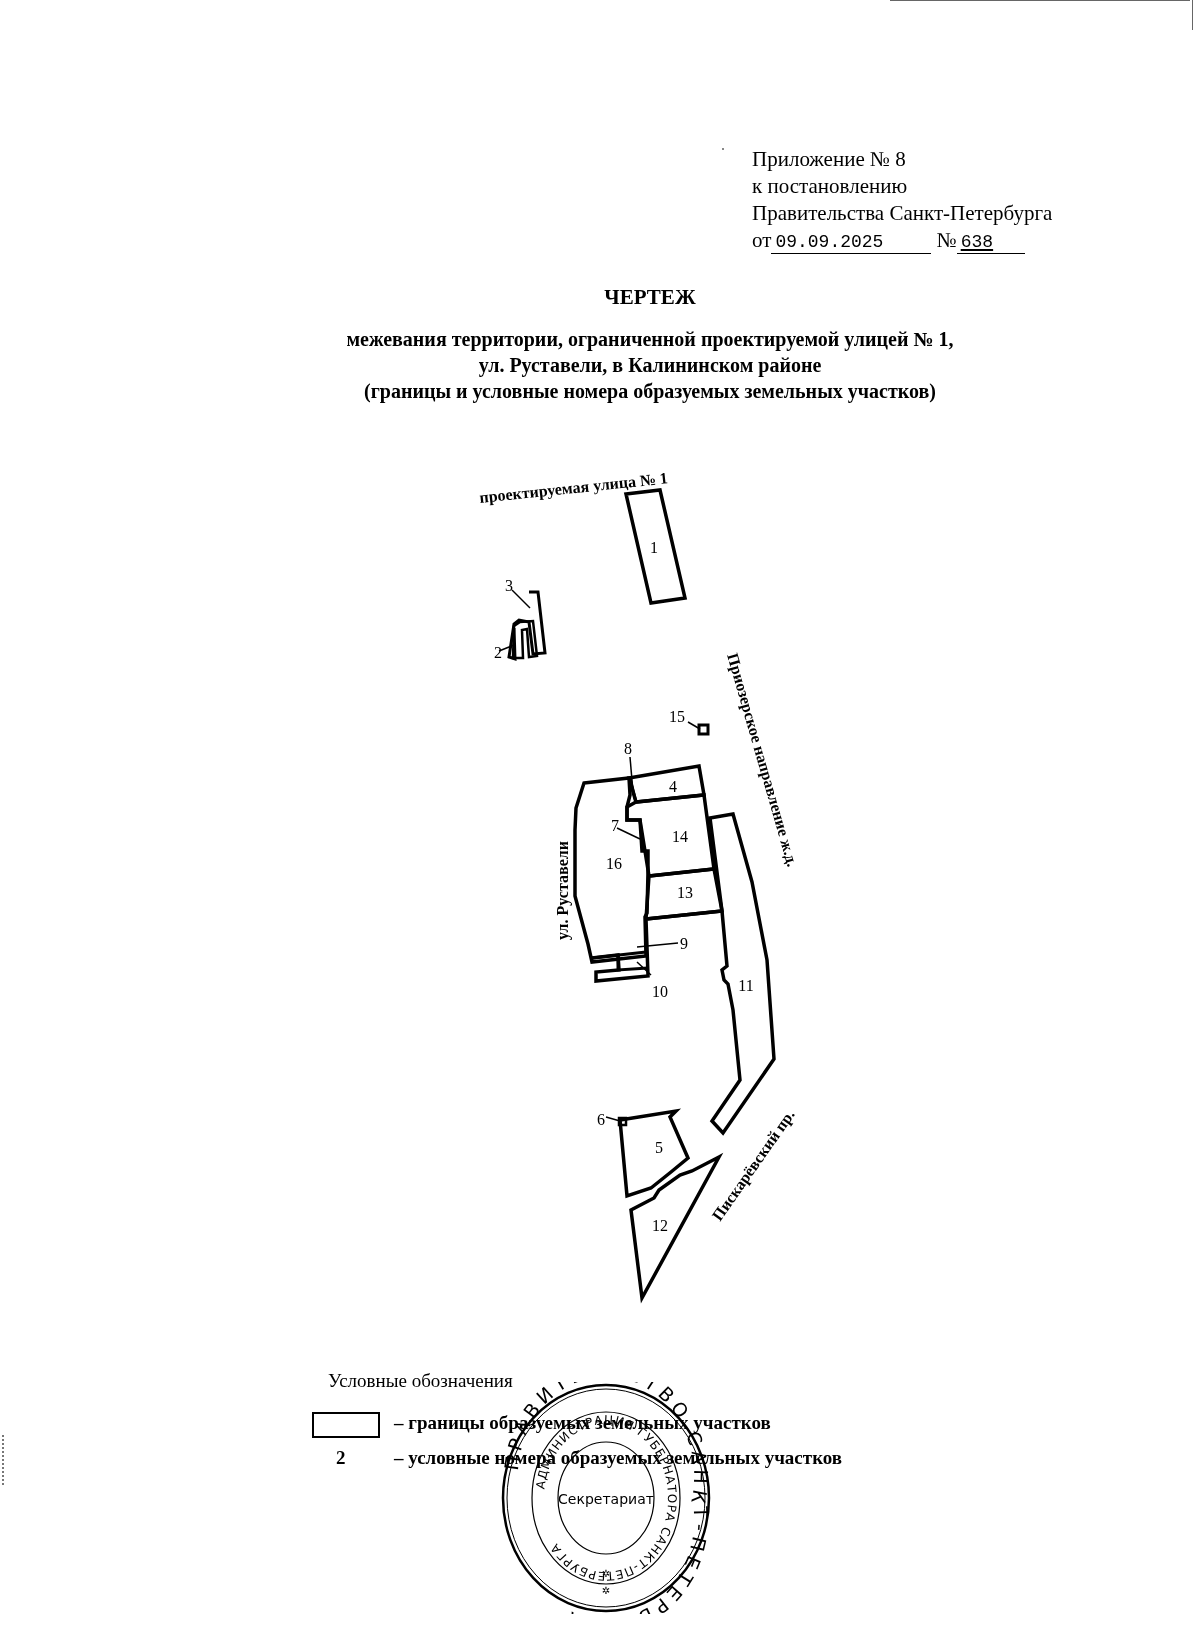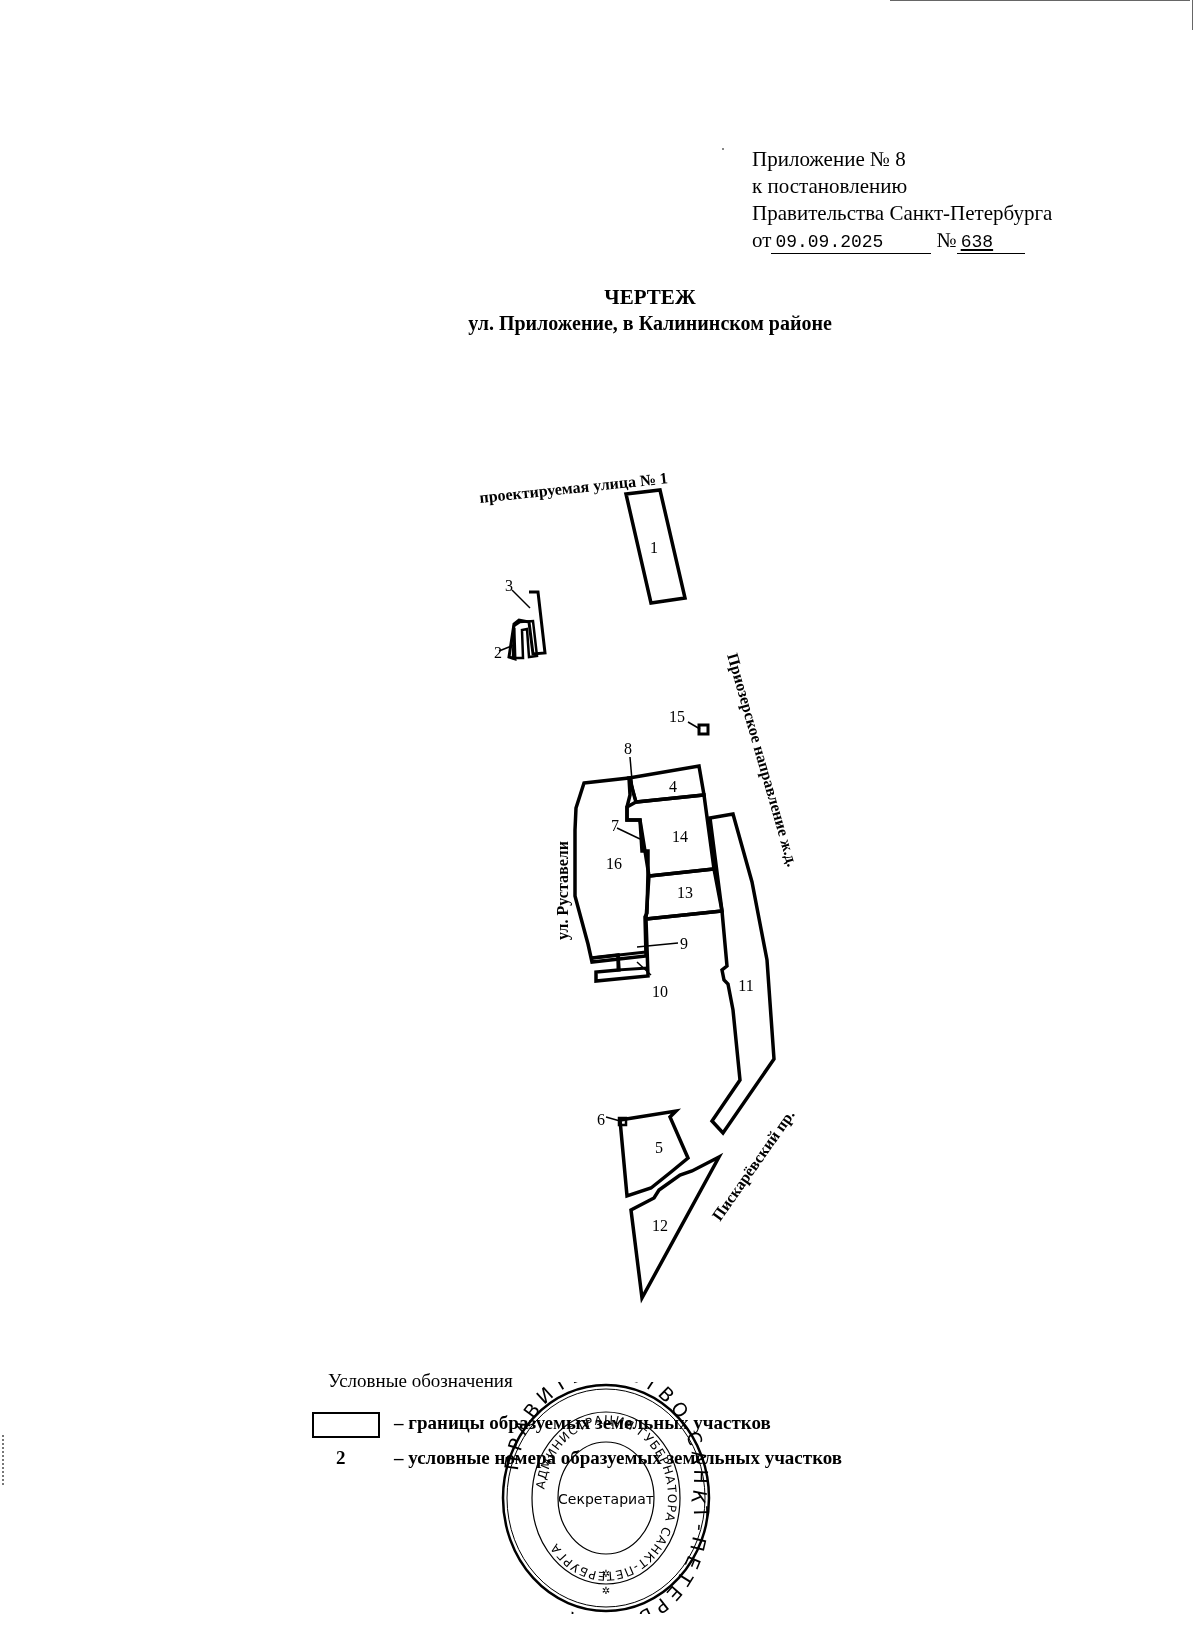--- a/index.html
+++ b/index.html
@@ -9,21 +9,21 @@
   .left-mark { position: absolute; left: 2px; top: 1435px; width: 2px; height: 50px; border-left: 2px dotted #777; }
   .dot-mark { position: absolute; left: 722px; top: 148px; width: 2px; height: 2px; background: #888; }
 
   .appendix { position: absolute; left: 752px; top: 146px; font-size: 21px; line-height: 27px; }
   .appendix div { white-space: nowrap; }
   .appendix .date-field { display: inline-block; width: 160px; border-bottom: 1.5px solid #000; line-height: 22px; }
   .appendix .num-field { display: inline-block; width: 68px; border-bottom: 1.5px solid #000; line-height: 22px; text-decoration: underline; }
   .appendix .field-text { font-family: "Liberation Mono", "DejaVu Sans Mono", monospace; font-size: 18px; padding-left: 4px; }
 
   .title-block { position: absolute; left: 280px; top: 284px; width: 740px; text-align: center; font-weight: bold; font-size: 20px; line-height: 26px; }
-  .title-block .t1 { font-size: 21px; margin-bottom: 0; }
+  .title-block .t1 { font-size: 21px; margin-bottom: 16px; }
 
   .map { position: absolute; left: 0; top: 0; width: 1200px; height: 1626px; }
   .map text { font-family: "Liberation Serif", "DejaVu Serif", serif; }
 
   .legend { position: absolute; left: 328px; top: 1370px; font-size: 19px; }
   .legend-title { position: absolute; left: 0; top: 0; white-space: nowrap; }
   .legend-row1 { position: absolute; left: -16px; top: 42px; white-space: nowrap; font-weight: bold; }
   .legend-box { position: absolute; left: 0; top: 0; width: 64px; height: 22px; border: 2.5px solid #000; }
   .legend-row1 .txt { position: absolute; left: 82px; top: 0; white-space: nowrap; }
   .legend-row2 { position: absolute; left: 8px; top: 77px; white-space: nowrap; font-weight: bold; }
@@ -45,21 +45,23 @@
   <div>к постановлению</div>
   <div>Правительства Санкт-Петербурга</div>
   <div>
     <span>от</span><span class="date-field"><span class="field-text">09.09.2025</span></span>
     <span>№</span><span class="num-field"><span class="field-text">638</span></span>
   </div>
 </div>
 
 <div class="title-block">
   <div class="t1">ЧЕРТЕЖ</div>
-  <div>ул. Приложение, в Калининском районе</div>
+  <div>межевания территории, ограниченной проектируемой улицей № 1,</div>
+  <div>ул. Руставели, в Калининском районе</div>
+  <div>(границы и условные номера образуемых земельных участков)</div>
 </div>
 
 <svg class="map" viewBox="0 0 1200 1626" xmlns="http://www.w3.org/2000/svg">
   <g fill="none" stroke="#000" stroke-width="3.5" stroke-linejoin="miter">
 
     <polygon points="626,494 660,490 685,598 651,603"></polygon>
 
     <path d="M529,592 L538,592 L545,653 L533,654 L529,622 L519,620 L514,624 L509,657 L515,659 L514,628" stroke-width="3"></path>
 
     <path d="M514,626 L520,622 L533,621 L537,656 L529,657 L527,629 L522,630 L523,658 L513,658 Z" stroke-width="2.5"></path>

